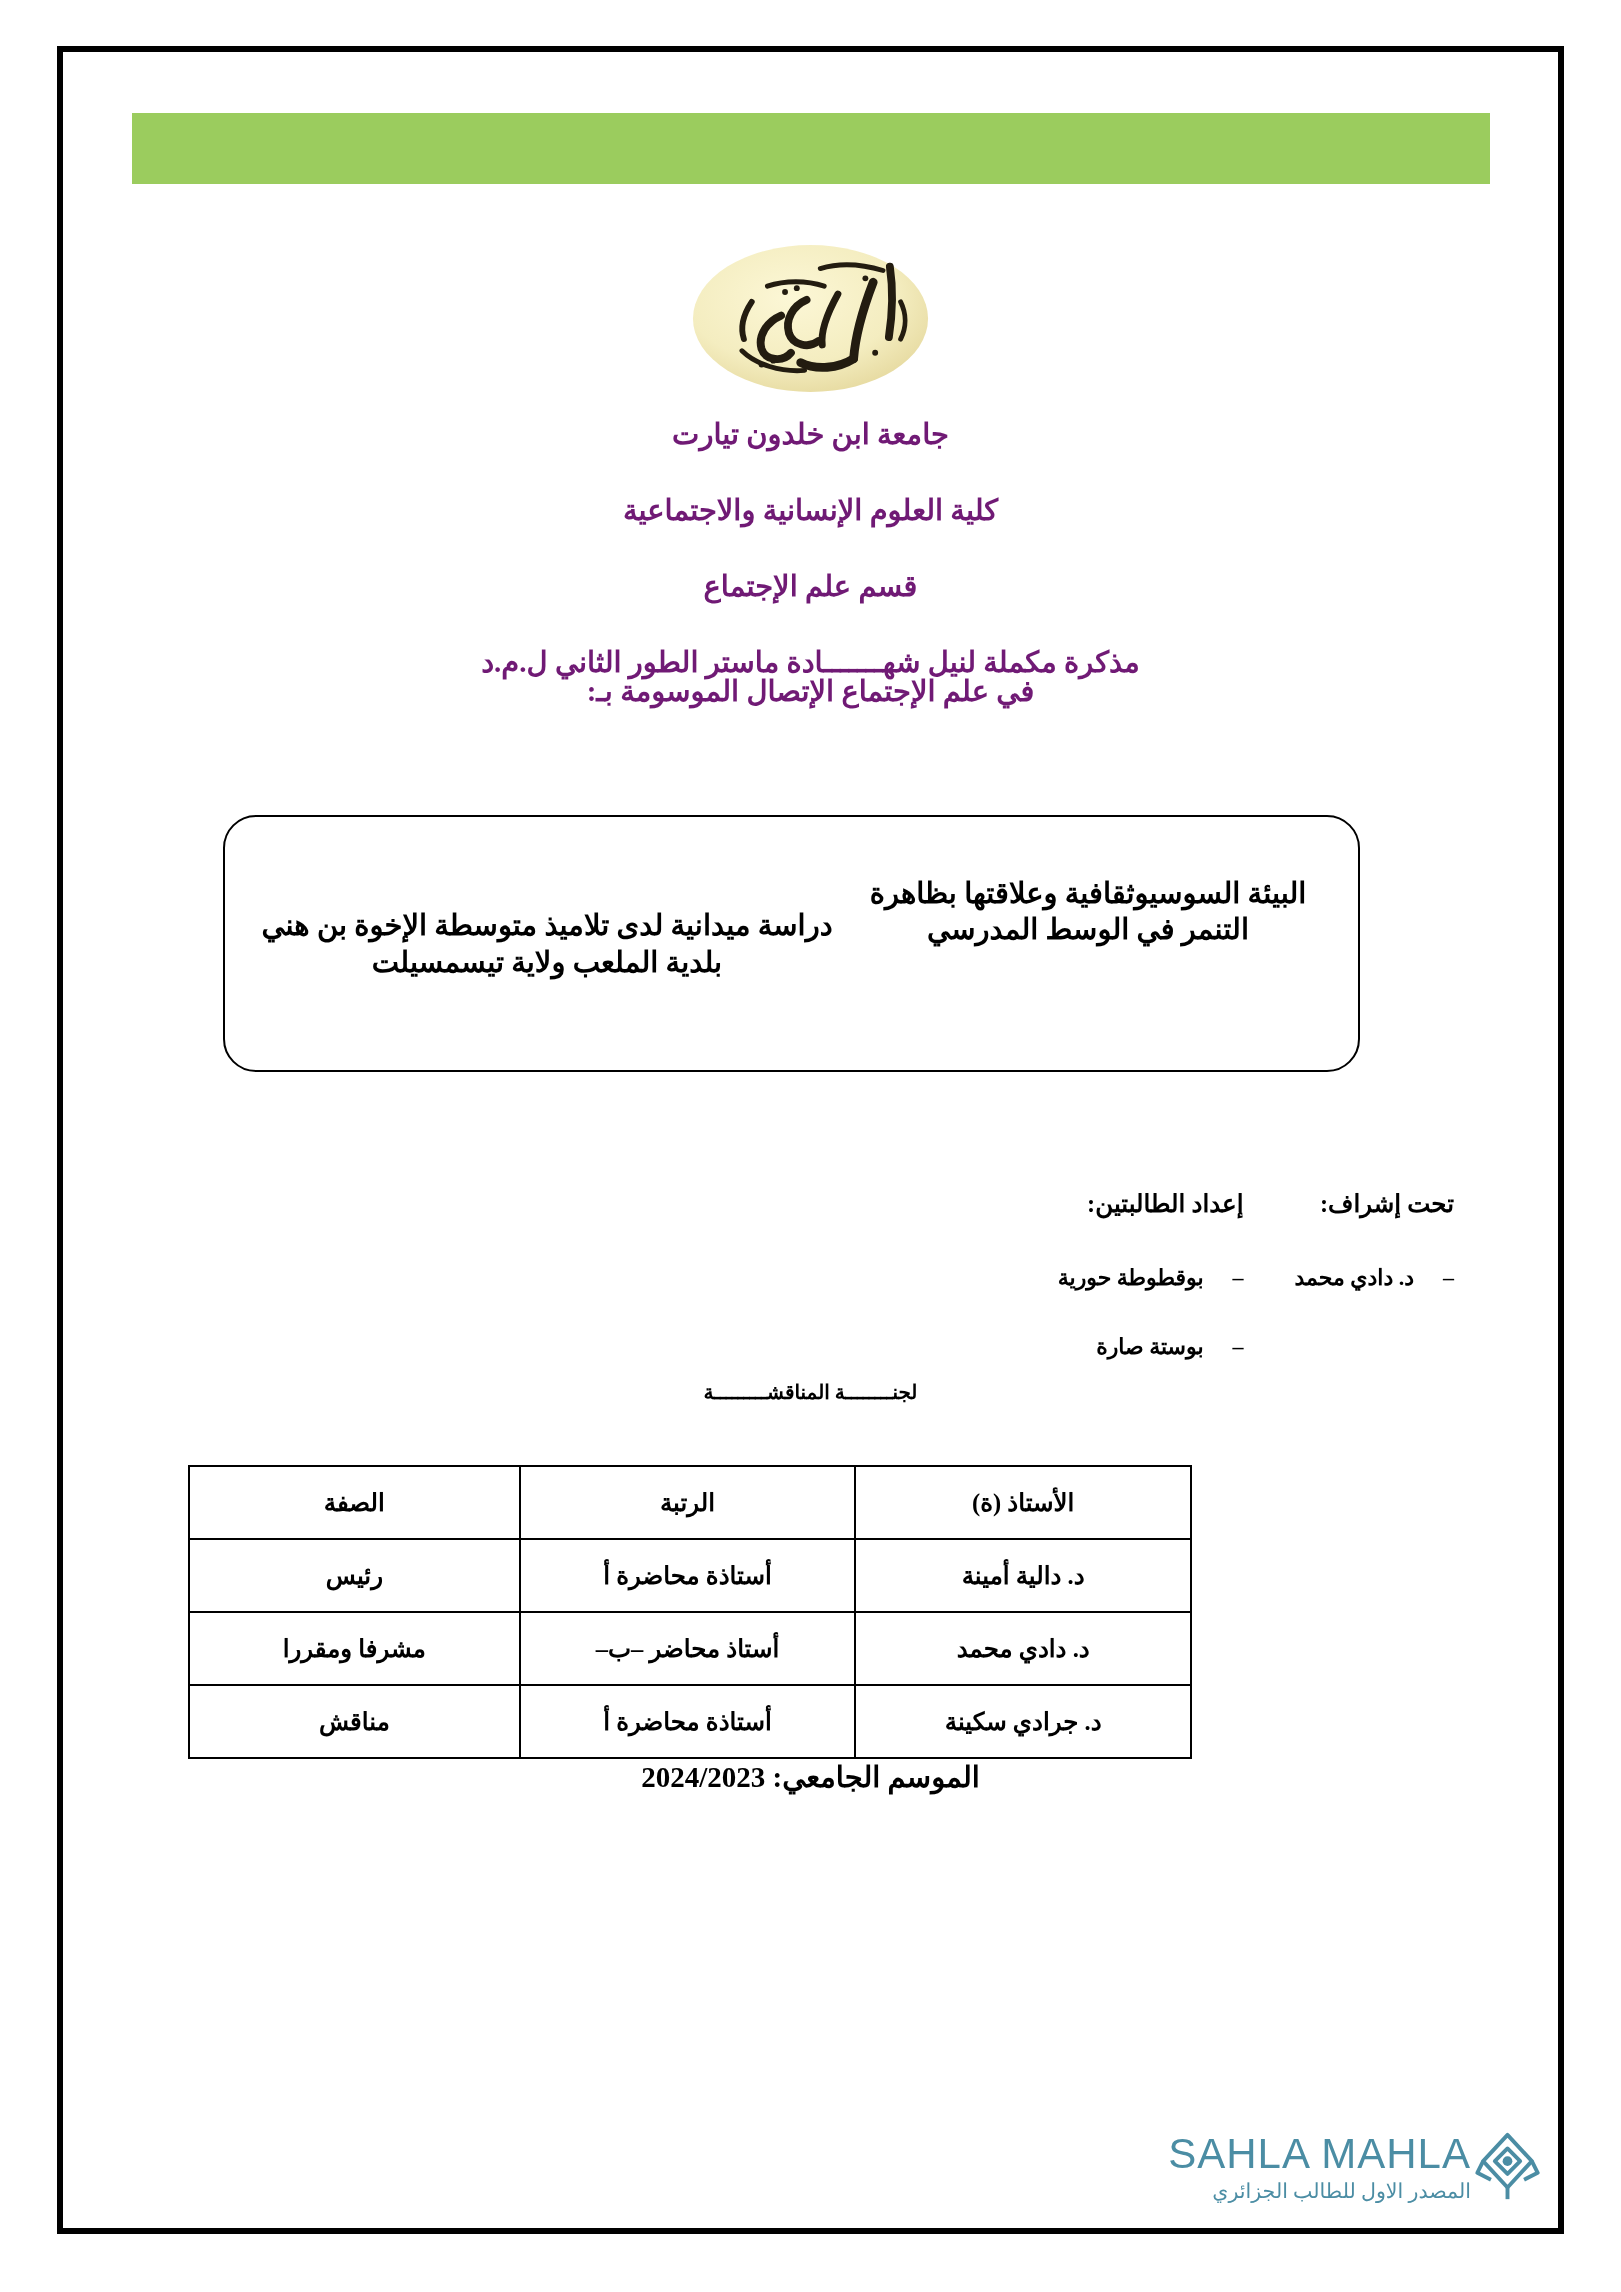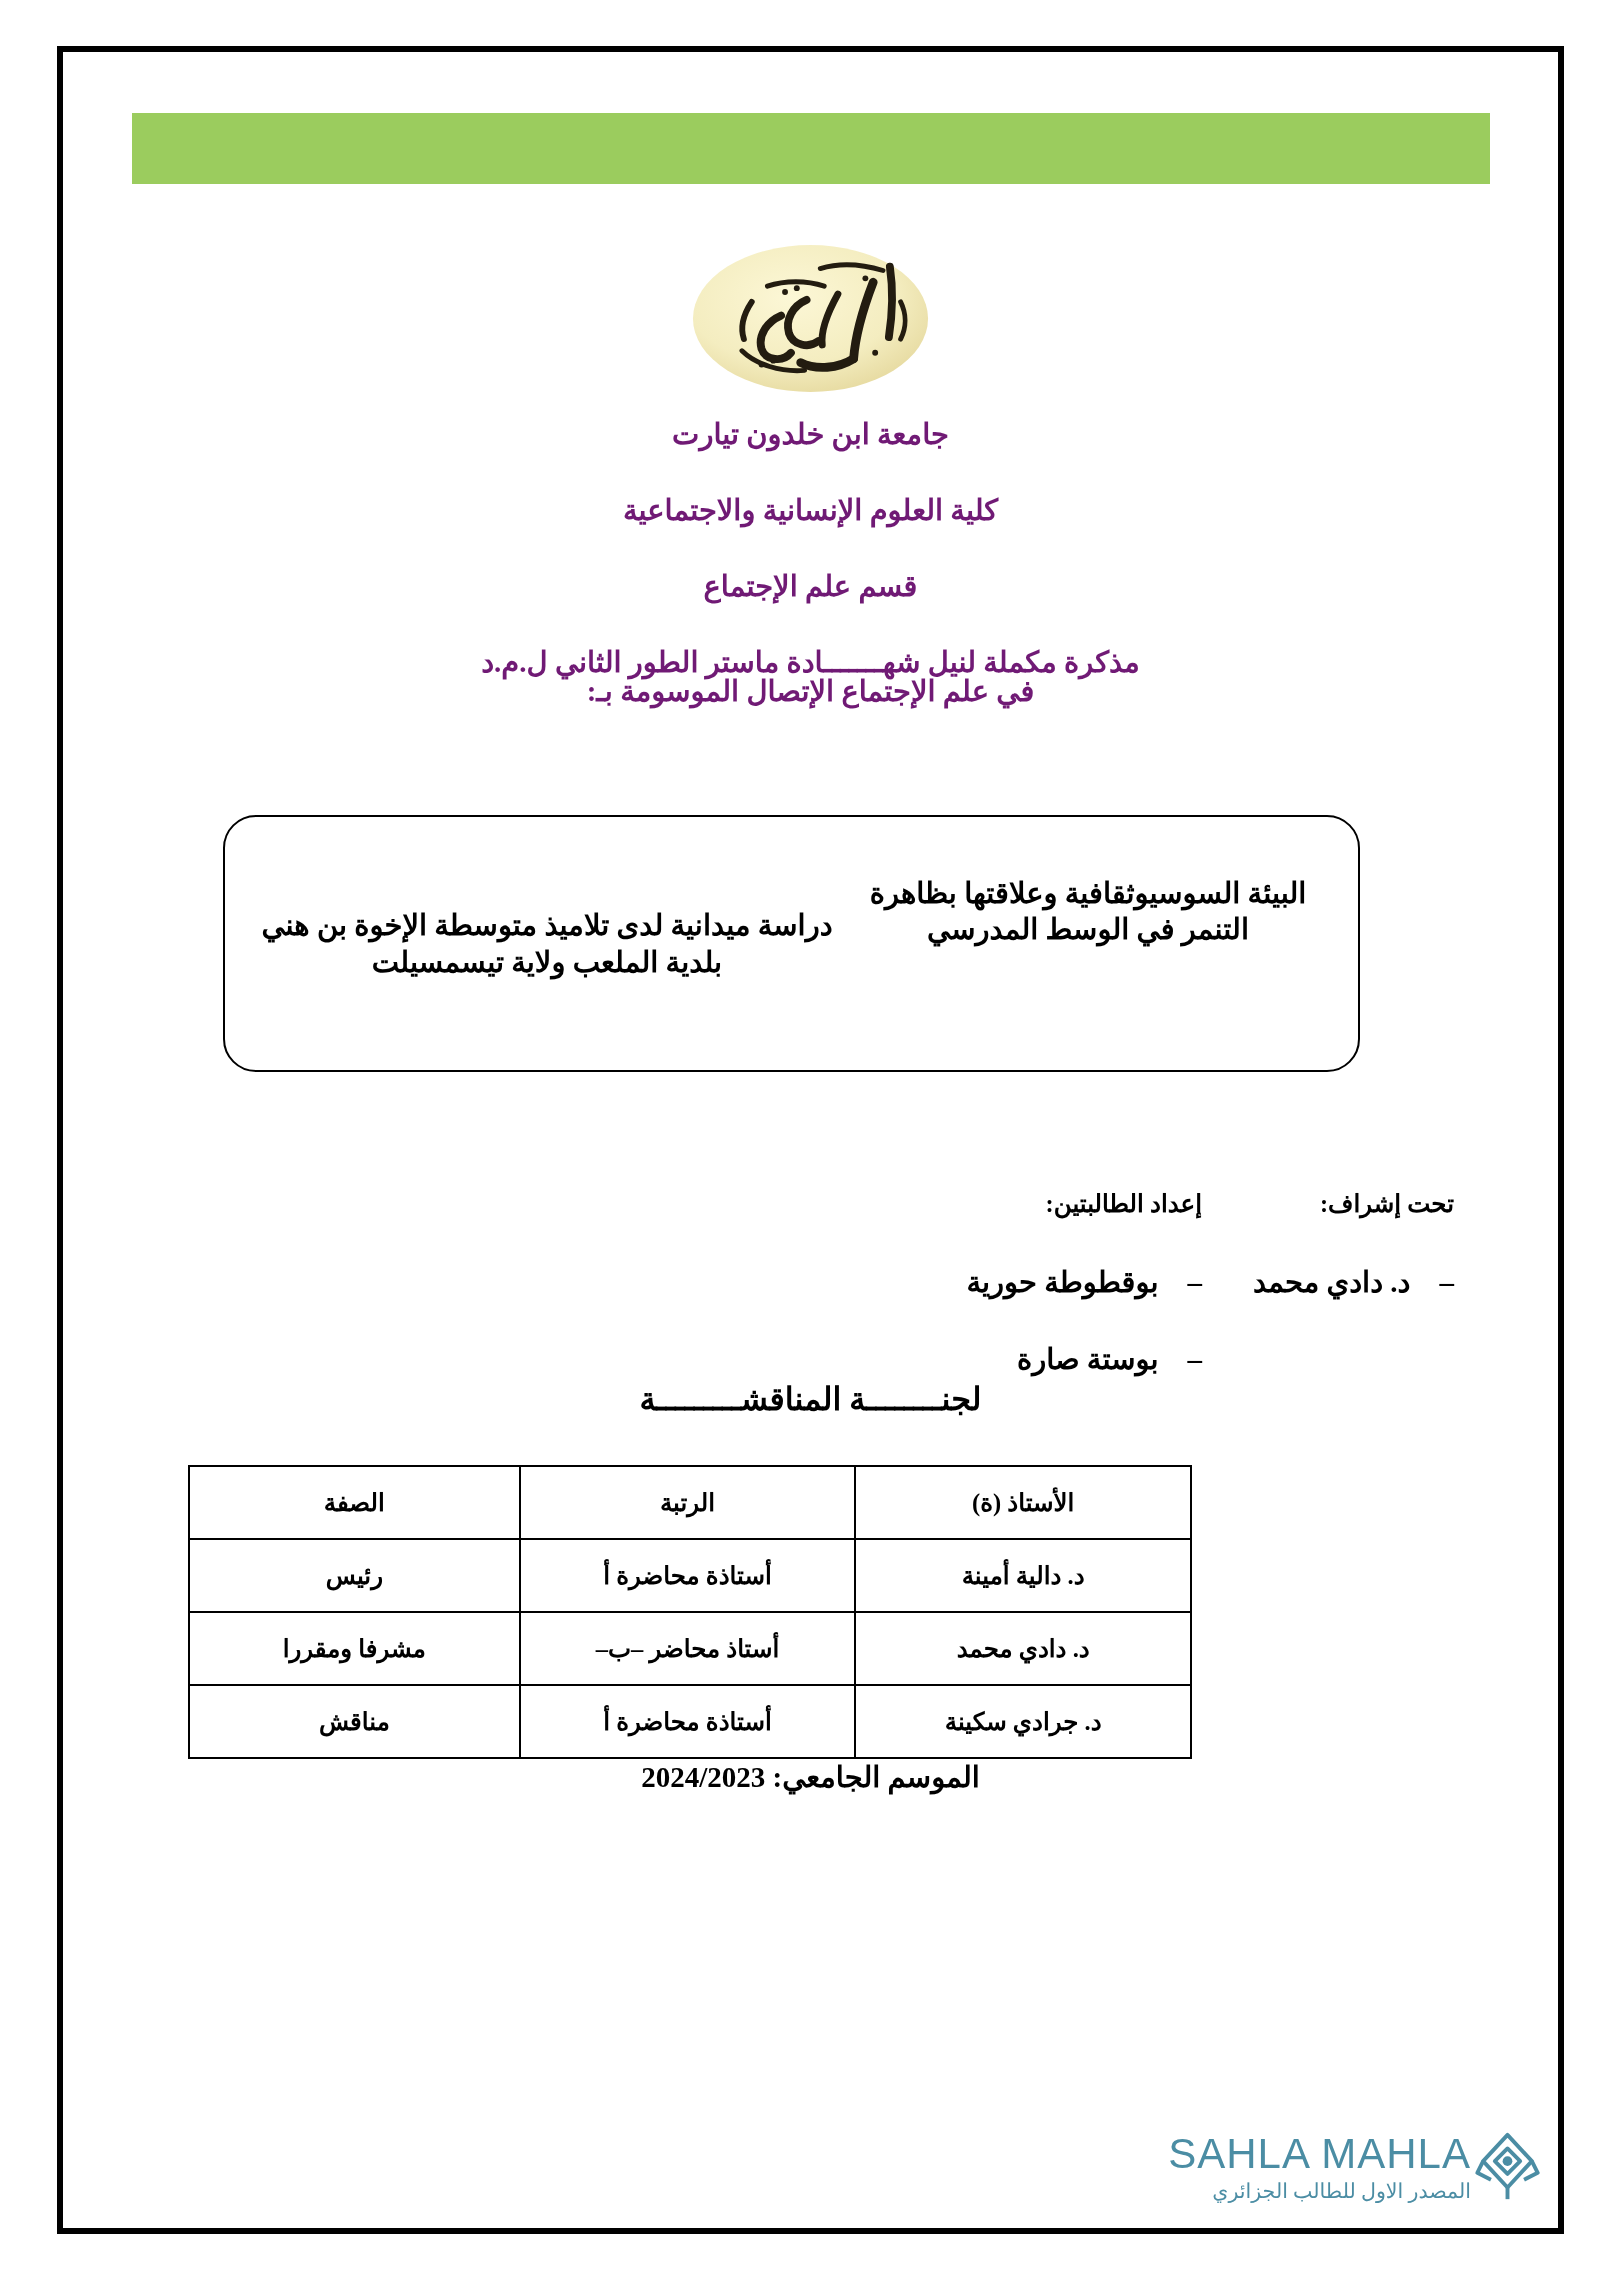--- a/index.html
+++ b/index.html
@@ -119,37 +119,37 @@
   .people-col { text-align: right; }
   .people-col.left-col { margin-left: 51px; }
   .people-title {
     font-size: 24.5px;
     font-weight: bold;
     color: #000000;
     margin-bottom: 47px;
     white-space: nowrap;
   }
   .people-item {
-    font-size: 29px;
+    font-size: 22px;
     font-weight: bold;
     color: #000000;
     margin-bottom: 43px;
     white-space: nowrap;
     margin-top: 36px;
   }
   .people-item .bullet-dash { margin-left: 29px; }
 
   
   .committee-heading {
     position: absolute;
     left: 0;
     right: 0;
     top: 1380px;
     text-align: center;
-    font-size: 32px;
+    font-size: 20px;
     font-weight: bold;
     color: #000000;
   }
 
   
   .jury-table-wrap {
     position: absolute;
     left: 188px;
     top: 1465px;
     width: 1004px;

